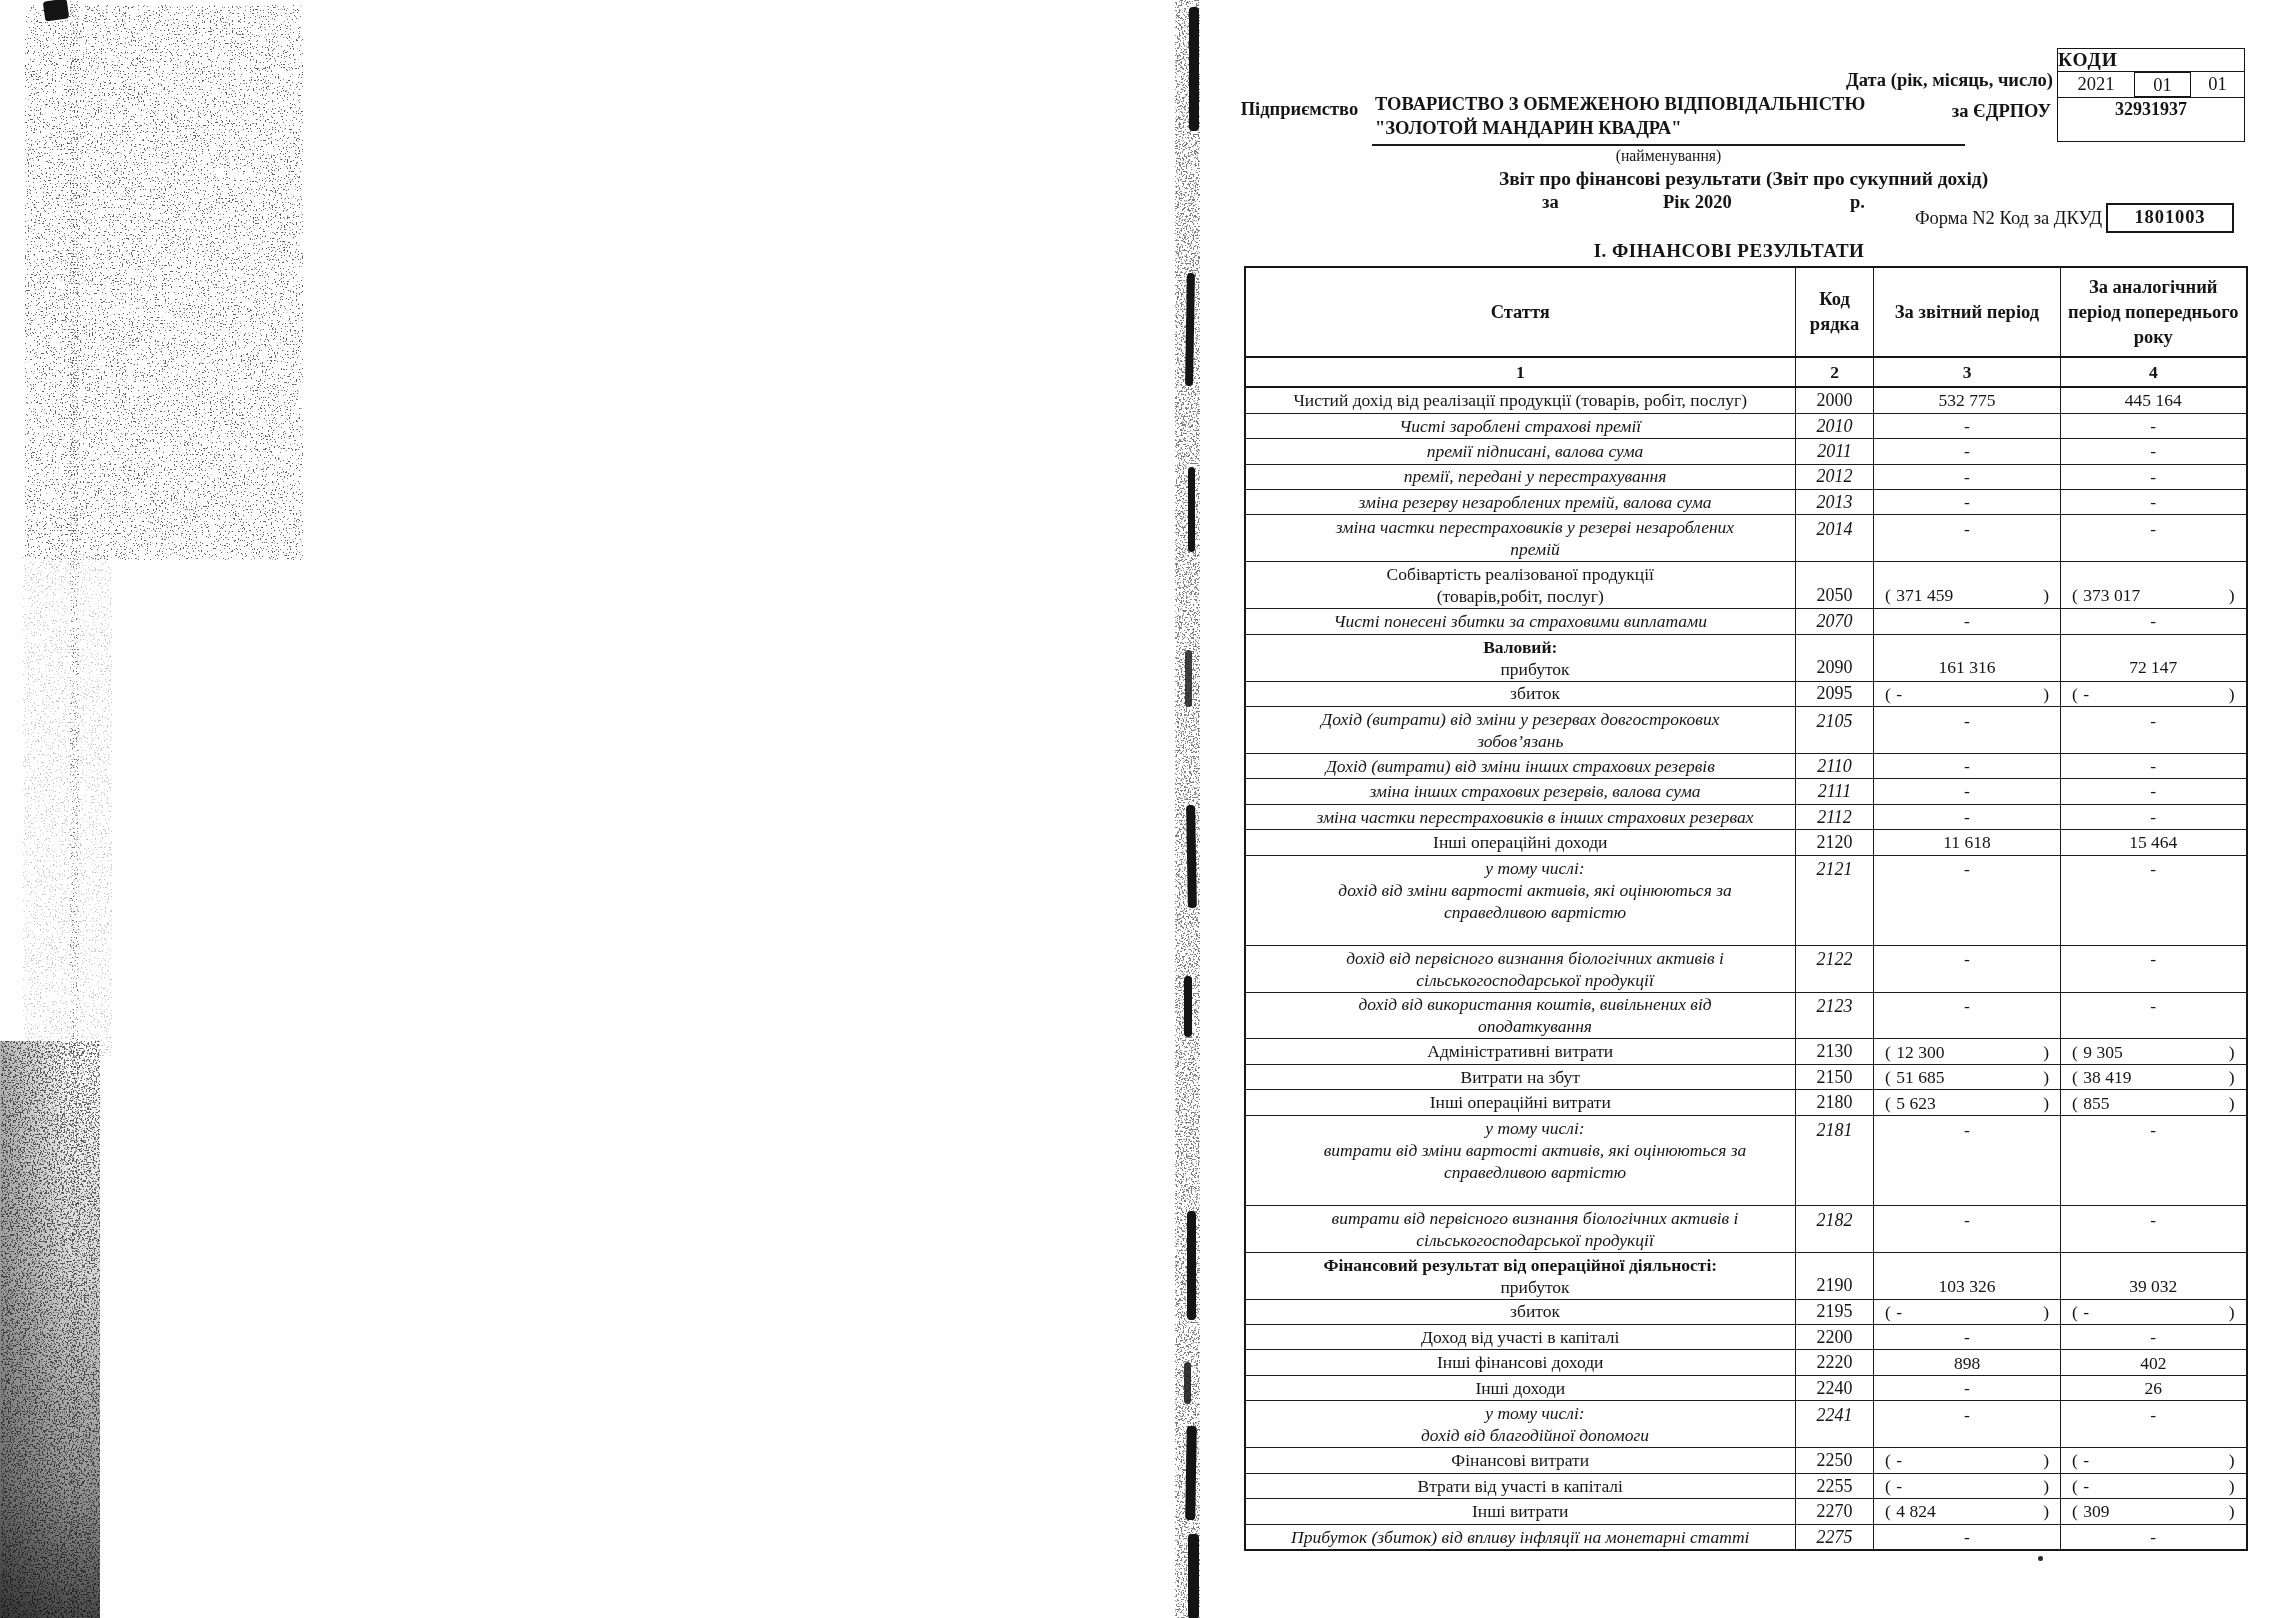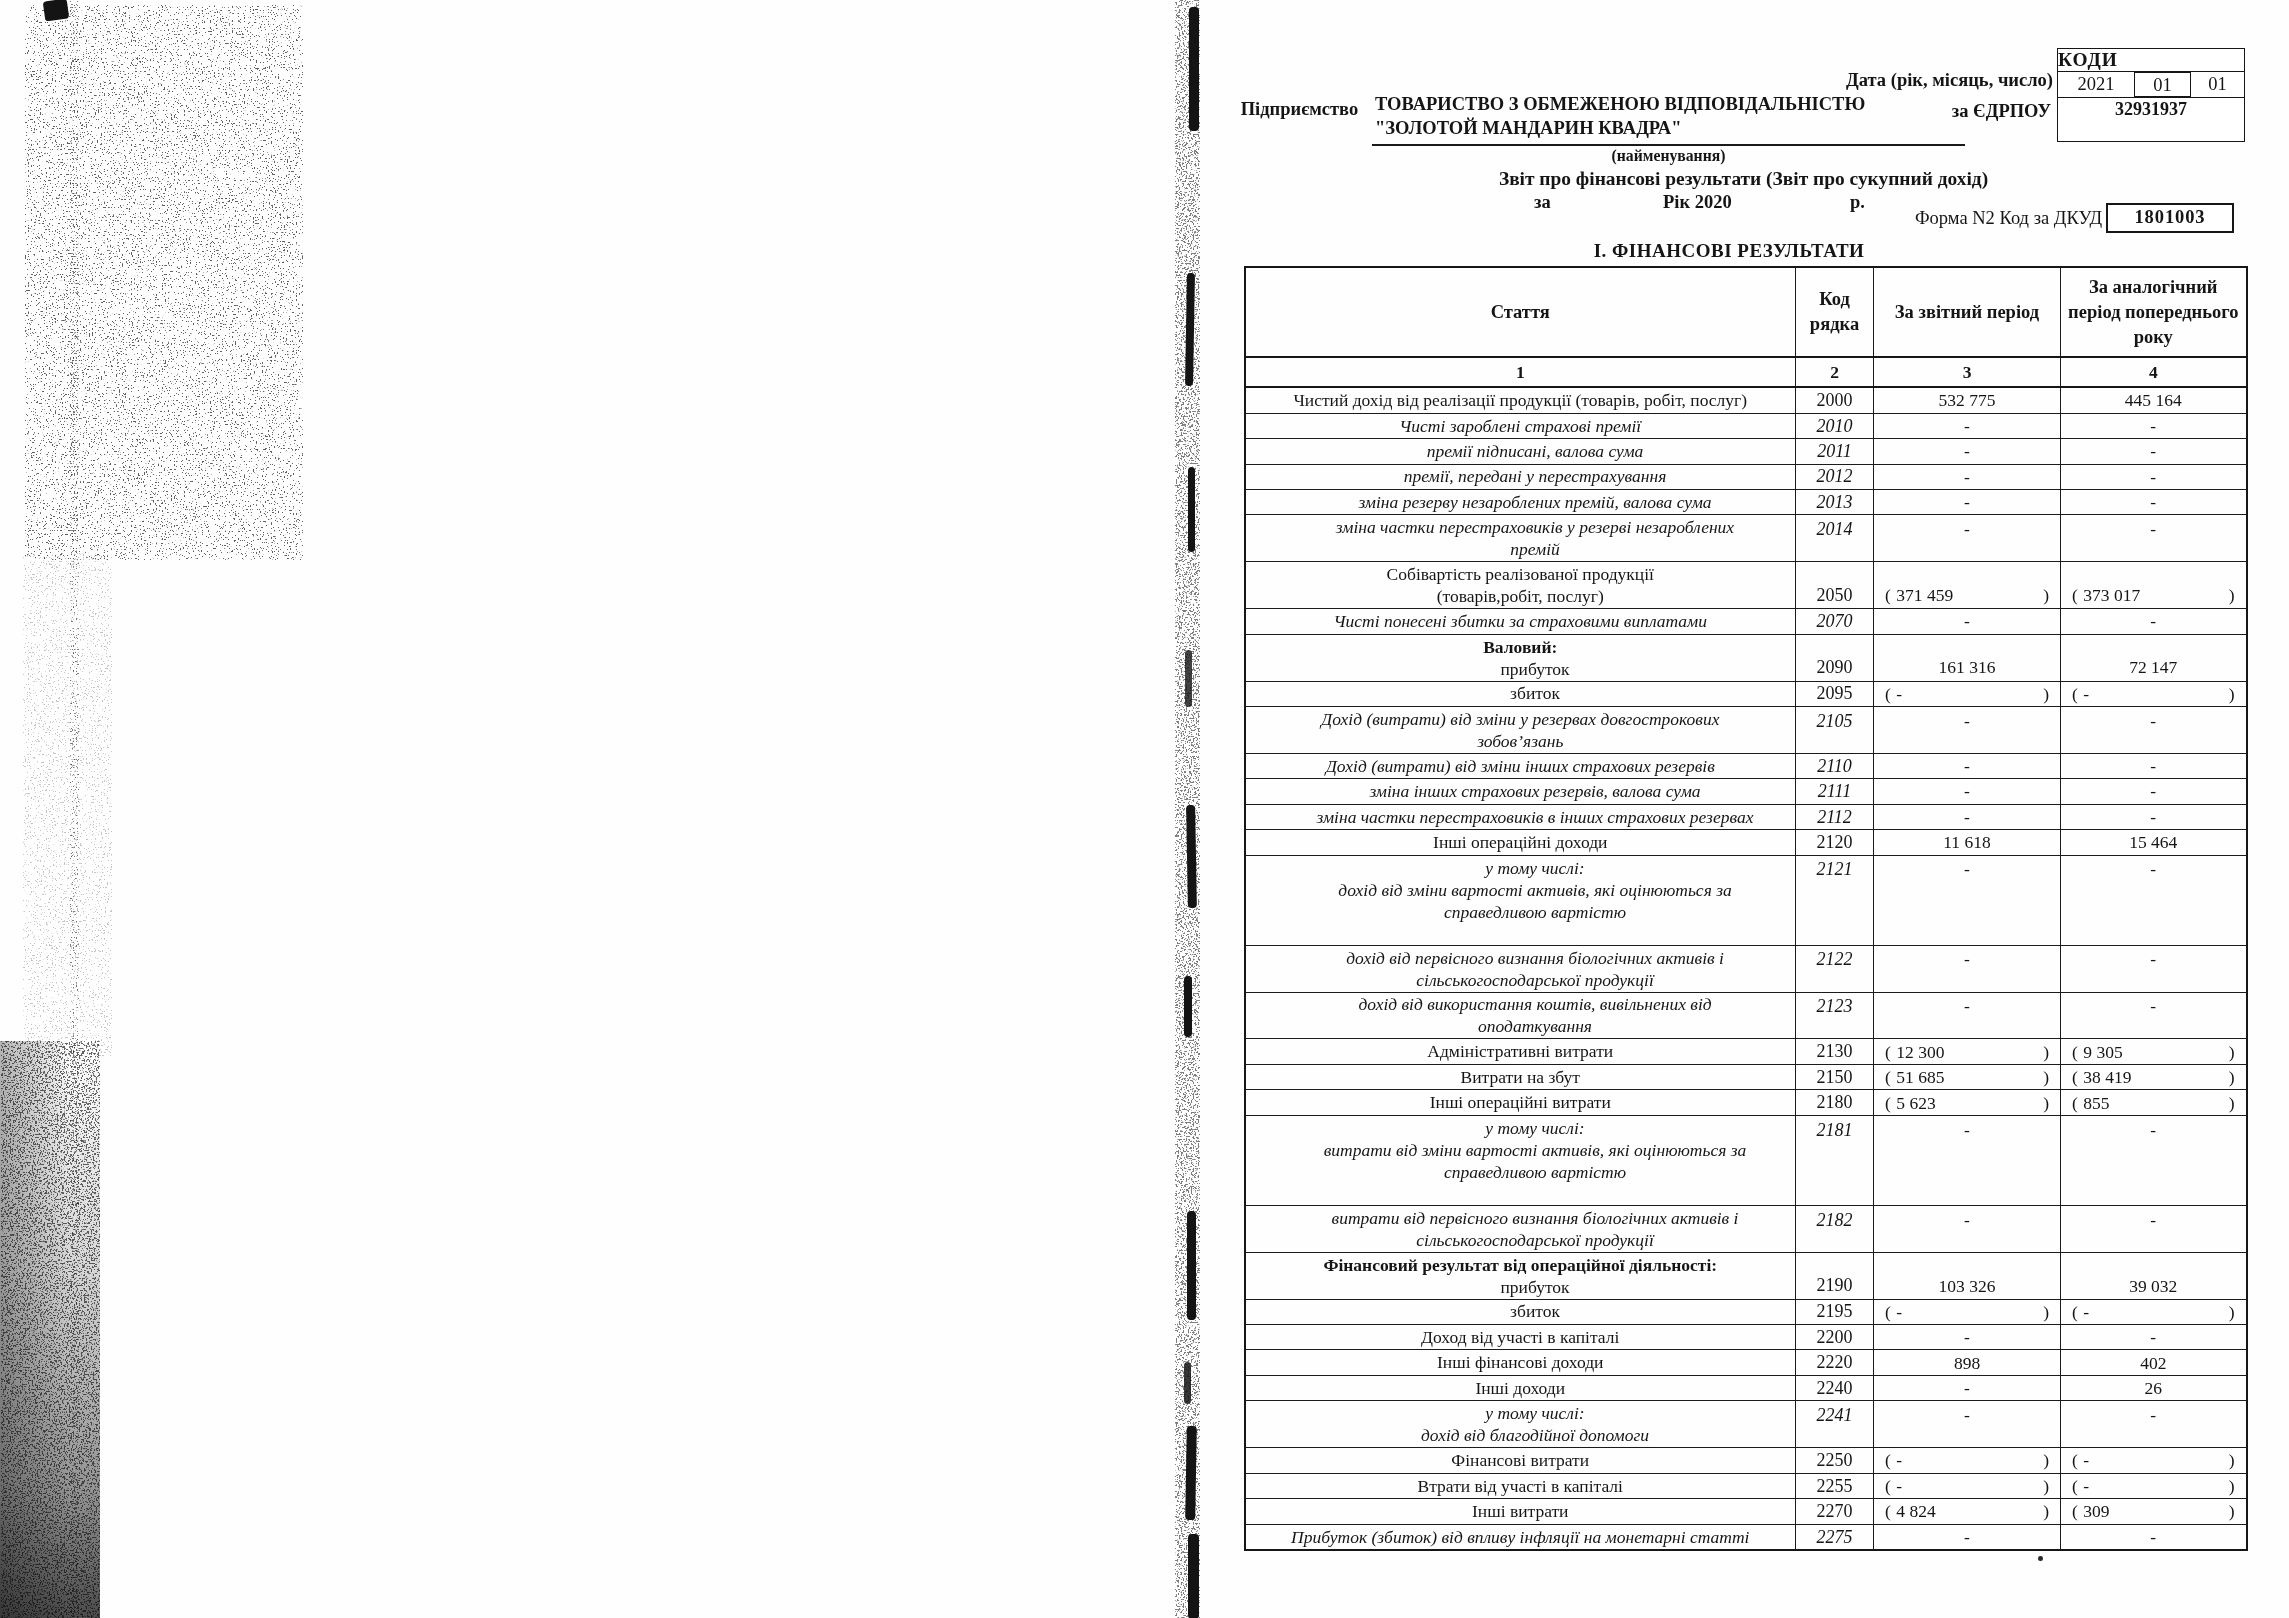--- a/index.html
+++ b/index.html
@@ -28,24 +28,24 @@
   .codes-daterow .c1{width:76px;border-right:1.8px solid #161616;}
   .codes-daterow .c2{width:55px;border-right:1.8px solid #161616;border-top:0.9px solid #161616;border-bottom:0.9px solid #161616;}
   .codes-daterow .c3{flex:1;}
   .codes-edrpou{height:42px;text-align:center;font-size:18px;padding-top:0.9px;font-weight:bold;}
   .lbl-right{position:absolute;font-weight:bold;white-space:nowrap;}
   .date-label{right:199px;top:26px;}
   .edrpou-label{right:201px;top:57px;}
   .ent-label{position:absolute;left:3.7px;top:55px;font-weight:bold;}
   .company{position:absolute;left:138px;top:48px;width:554px;font-weight:bold;line-height:24px;}
   .company-underline{position:absolute;left:135px;top:100px;width:593px;border-top:2.3px solid #1a1a1a;}
-  .name-caption{position:absolute;left:135px;top:103px;width:593px;text-align:center;font-size:15.7px;font-weight:bold;}
+  .name-caption{position:absolute;left:135px;top:103px;width:593px;text-align:center;font-size:15.7px;font-weight:normal;}
   .report-title{position:absolute;left:0;top:124px;width:1013px;text-align:center;font-weight:bold;font-size:19.4px;}
   .period-line{position:absolute;left:0;top:148px;width:1013px;font-weight:bold;}
-  .za-label{position:absolute;left:297px;}
+  .za-label{position:absolute;left:305px;}
   .period-value{position:absolute;left:426px;}
   .r-label{position:absolute;left:613px;}
   .form-line{position:absolute;left:678px;top:164px;font-size:18.5px;white-space:nowrap;}
   .dkud-box{position:absolute;left:869px;top:159px;width:124px;height:26px;border:2.3px solid #161616;text-align:center;font-weight:bold;line-height:25px;letter-spacing:0.9px;background:#fff;}
   .section-title{position:absolute;left:0;top:196px;width:984px;text-align:center;font-weight:bold;font-size:19px;letter-spacing:0.5px;}
   
   .results-table{
     position:absolute;left:6.5px;top:222px;width:1002px;
     border-collapse:collapse;border:2.8px solid #161616;table-layout:fixed;
     font-size:17.5px;

